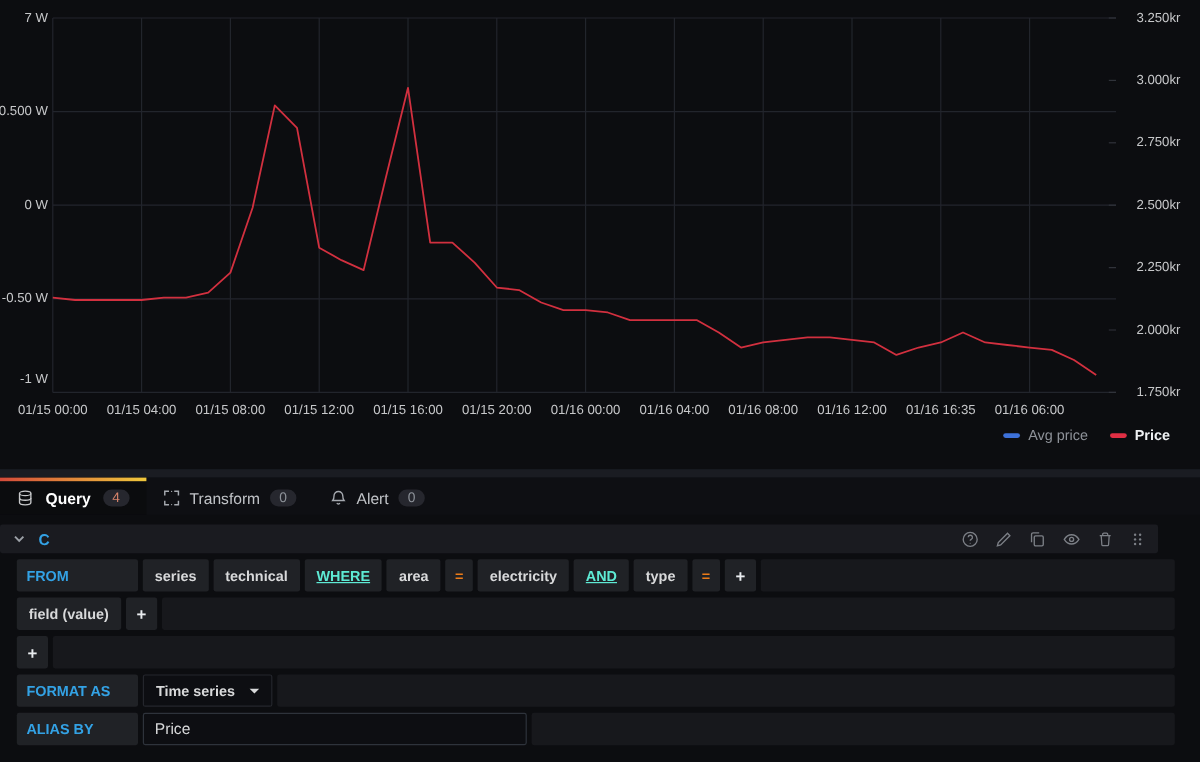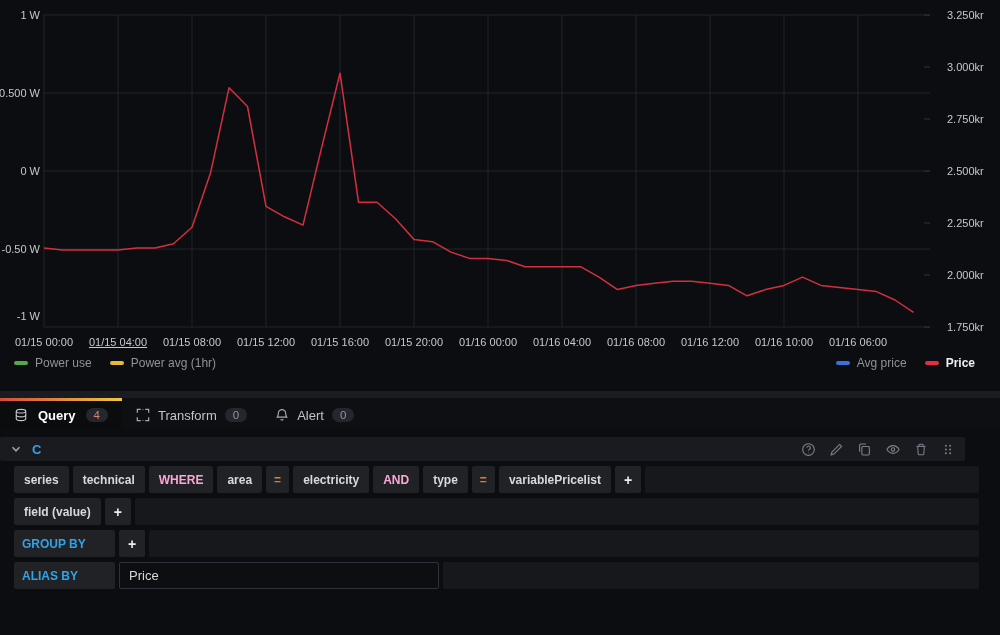--- a/index.html
+++ b/index.html
@@ -41,21 +41,21 @@
   .q-chevron{display:flex;align-items:center;cursor:pointer;}
   .q-ref{color:#33a2e5;font-size:13px;font-weight:700;margin-left:10px;cursor:pointer;}
   .q-actions{margin-left:auto;display:flex;align-items:center;gap:13px;}
   .h-icon{display:flex;align-items:center;cursor:pointer;opacity:.9;}
   .q-rows{margin-top:5px;}
   .q-row{display:flex;gap:4px;width:965px;height:27px;margin:0 0 5px 14px;}
   .q-label{width:101px;box-sizing:border-box;padding:0 8px;background:#202226;color:#33a2e5;
            font-weight:700;font-size:12px;display:flex;align-items:center;border-radius:2px;flex:none;}
   .seg{background:#202226;color:#d8d9da;font-weight:700;font-size:12px;padding:0 10px;
        display:flex;align-items:center;border-radius:2px;cursor:pointer;white-space:nowrap;}
-  .seg.keyword{color:#f9a8d4;}
+  .seg.keyword{color:#5eead4;text-decoration:underline;}
   .seg.op{color:#eb7b18;padding:0 8px;}
   .seg.plus{padding:0 9px;font-size:14px;color:#e9ecef;}
   .seg.filler{flex:1;background:#17181c;cursor:default;}
   .seg.dropdown{background:#0d0e12;border:1px solid #24262c;gap:12px;padding:0 10px;}
   .caret{width:0;height:0;border-left:4px solid transparent;border-right:4px solid transparent;border-top:4px solid #d8d9da;}
   input.alias-input{width:320px;box-sizing:border-box;background:#0d0e12;border:1px solid #2e333b;
        border-radius:2px;color:#d8d9da;font-size:13px;font-family:inherit;padding:0 9px;height:27px;}
 </style>
 </head>
 <body>
@@ -82,58 +82,48 @@
       <line x1="924" y1="15" x2="930" y2="15" stroke="#30333a" stroke-width="1"></line>
       <line x1="924" y1="67" x2="930" y2="67" stroke="#30333a" stroke-width="1"></line>
       <line x1="924" y1="119" x2="930" y2="119" stroke="#30333a" stroke-width="1"></line>
       <line x1="924" y1="171" x2="930" y2="171" stroke="#30333a" stroke-width="1"></line>
       <line x1="924" y1="223" x2="930" y2="223" stroke="#30333a" stroke-width="1"></line>
       <line x1="924" y1="275" x2="930" y2="275" stroke="#30333a" stroke-width="1"></line>
       <line x1="924" y1="327" x2="930" y2="327" stroke="#30333a" stroke-width="1"></line>
       <polyline points="44.0,248.0 62.5,250.0 81.0,250.0 99.5,250.0 118.0,250.0 136.5,248.0 155.0,248.0 173.5,243.8 192.0,227.2 210.5,173.1 229.0,87.8 247.5,106.5 266.0,206.4 284.5,216.8 303.0,225.1 321.5,148.1 340.0,73.2 358.5,202.2 377.0,202.2 395.5,218.8 414.0,239.6 432.5,241.7 451.0,252.1 469.5,258.4 488.0,258.4 506.5,260.4 525.0,266.7 543.5,266.7 562.0,266.7 580.5,266.7 599.0,277.1 617.5,289.6 636.0,285.4 654.5,283.3 673.0,281.2 691.5,281.2 710.0,283.3 728.5,285.4 747.0,295.8 765.5,289.6 784.0,285.4 802.5,277.1 821.0,285.4 839.5,287.5 858.0,289.6 876.5,291.6 895.0,300.0 913.5,312.4" fill="none" stroke="#d2303f" stroke-width="1.5" stroke-linejoin="round"></polyline>
     </svg>
   <div class="axis-left-box">
-      <span class="axis-label" style="top: 15px;">1 W</span>
+      <span class="axis-label" style="top: 15px;">7 W</span>
       <span class="axis-label" style="top: 93px;">0.500 W</span>
       <span class="axis-label" style="top: 171px;">0 W</span>
       <span class="axis-label" style="top: 249px;">-0.50 W</span>
       <span class="axis-label" style="top: 316px;">-1 W</span>
     </div>
   <div class="axis-right-box">
       <span class="axis-label" style="top: 15px; left: 0px;">3.250kr</span>
       <span class="axis-label" style="top: 67px; left: 0px;">3.000kr</span>
       <span class="axis-label" style="top: 119px; left: 0px;">2.750kr</span>
       <span class="axis-label" style="top: 171px; left: 0px;">2.500kr</span>
       <span class="axis-label" style="top: 223px; left: 0px;">2.250kr</span>
       <span class="axis-label" style="top: 275px; left: 0px;">2.000kr</span>
       <span class="axis-label" style="top: 327px; left: 0px;">1.750kr</span>
     </div>
   <div class="x-axis-box">
       <span class="axis-label" style="left: 44px;">01/15 00:00</span>
-      <span class="axis-label" style="left: 118px; text-decoration: underline;">01/15 04:00</span>
+      <span class="axis-label" style="left: 118px;">01/15 04:00</span>
       <span class="axis-label" style="left: 192px;">01/15 08:00</span>
       <span class="axis-label" style="left: 266px; text-align: right;">01/15 12:00</span>
       <span class="axis-label" style="left: 340px;">01/15 16:00</span>
       <span class="axis-label" style="left: 414px;">01/15 20:00</span>
       <span class="axis-label" style="left: 488px;">01/16 00:00</span>
       <span class="axis-label" style="left: 562px;">01/16 04:00</span>
       <span class="axis-label" style="left: 636px;">01/16 08:00</span>
       <span class="axis-label" style="left: 710px;">01/16 12:00</span>
-      <span class="axis-label" style="left: 784px;">01/16 10:00</span>
+      <span class="axis-label" style="left: 784px;">01/16 16:35</span>
       <span class="axis-label" style="left: 858px;">01/16 06:00</span>
-    </div>
-  <div class="legend-left">
-      <div class="legend-item">
-        <span class="sw" style="background: rgb(86, 166, 75);"></span>
-        <span>Power use</span>
-      </div>
-      <div class="legend-item">
-        <span class="sw" style="background: rgb(234, 184, 57);"></span>
-        <span>Power avg (1hr)</span>
-      </div>
     </div>
   <div class="legend-right">
       <div class="legend-item">
         <span class="sw" style="background: rgb(61, 113, 217);"></span>
         <span>Avg price</span>
       </div>
       <div class="legend-item active-series">
         <span class="sw" style="background: rgb(224, 47, 68);"></span>
         <span>Price</span>
       </div>
@@ -229,41 +219,48 @@
               <circle cx="10.4" cy="8" r="1.15"></circle>
               <circle cx="5.6" cy="12.4" r="1.15"></circle>
               <circle cx="10.4" cy="12.4" r="1.15"></circle>
             </g>
           </svg>
         </span>
       </span>
   </div>
   <div class="q-rows">
       <div class="q-row">
+        <div class="q-label">FROM</div>
         <div class="seg">series</div>
         <div class="seg">technical</div>
         <div class="seg keyword">WHERE</div>
         <div class="seg">area</div>
         <div class="seg op">=</div>
         <div class="seg">electricity</div>
         <div class="seg keyword">AND</div>
         <div class="seg">type</div>
         <div class="seg op">=</div>
-        <div class="seg">variablePricelist</div>
         <div class="seg plus">+</div>
         <div class="seg filler"></div>
       </div>
       <div class="q-row">
         <div class="seg">field (value)</div>
         <div class="seg plus">+</div>
         <div class="seg filler"></div>
       </div>
       <div class="q-row">
-        <div class="q-label">GROUP BY</div>
         <div class="seg plus">+</div>
+        <div class="seg filler"></div>
+      </div>
+      <div class="q-row">
+        <div class="q-label">FORMAT AS</div>
+        <div class="seg dropdown">
+          <span>Time series</span>
+          <span class="caret"></span>
+        </div>
         <div class="seg filler"></div>
       </div>
       <div class="q-row">
         <div class="q-label">ALIAS BY</div>
         <input class="alias-input" type="text" value="Price" style="">
         <div class="seg filler"></div>
       </div>
     </div>
 
 </div>

